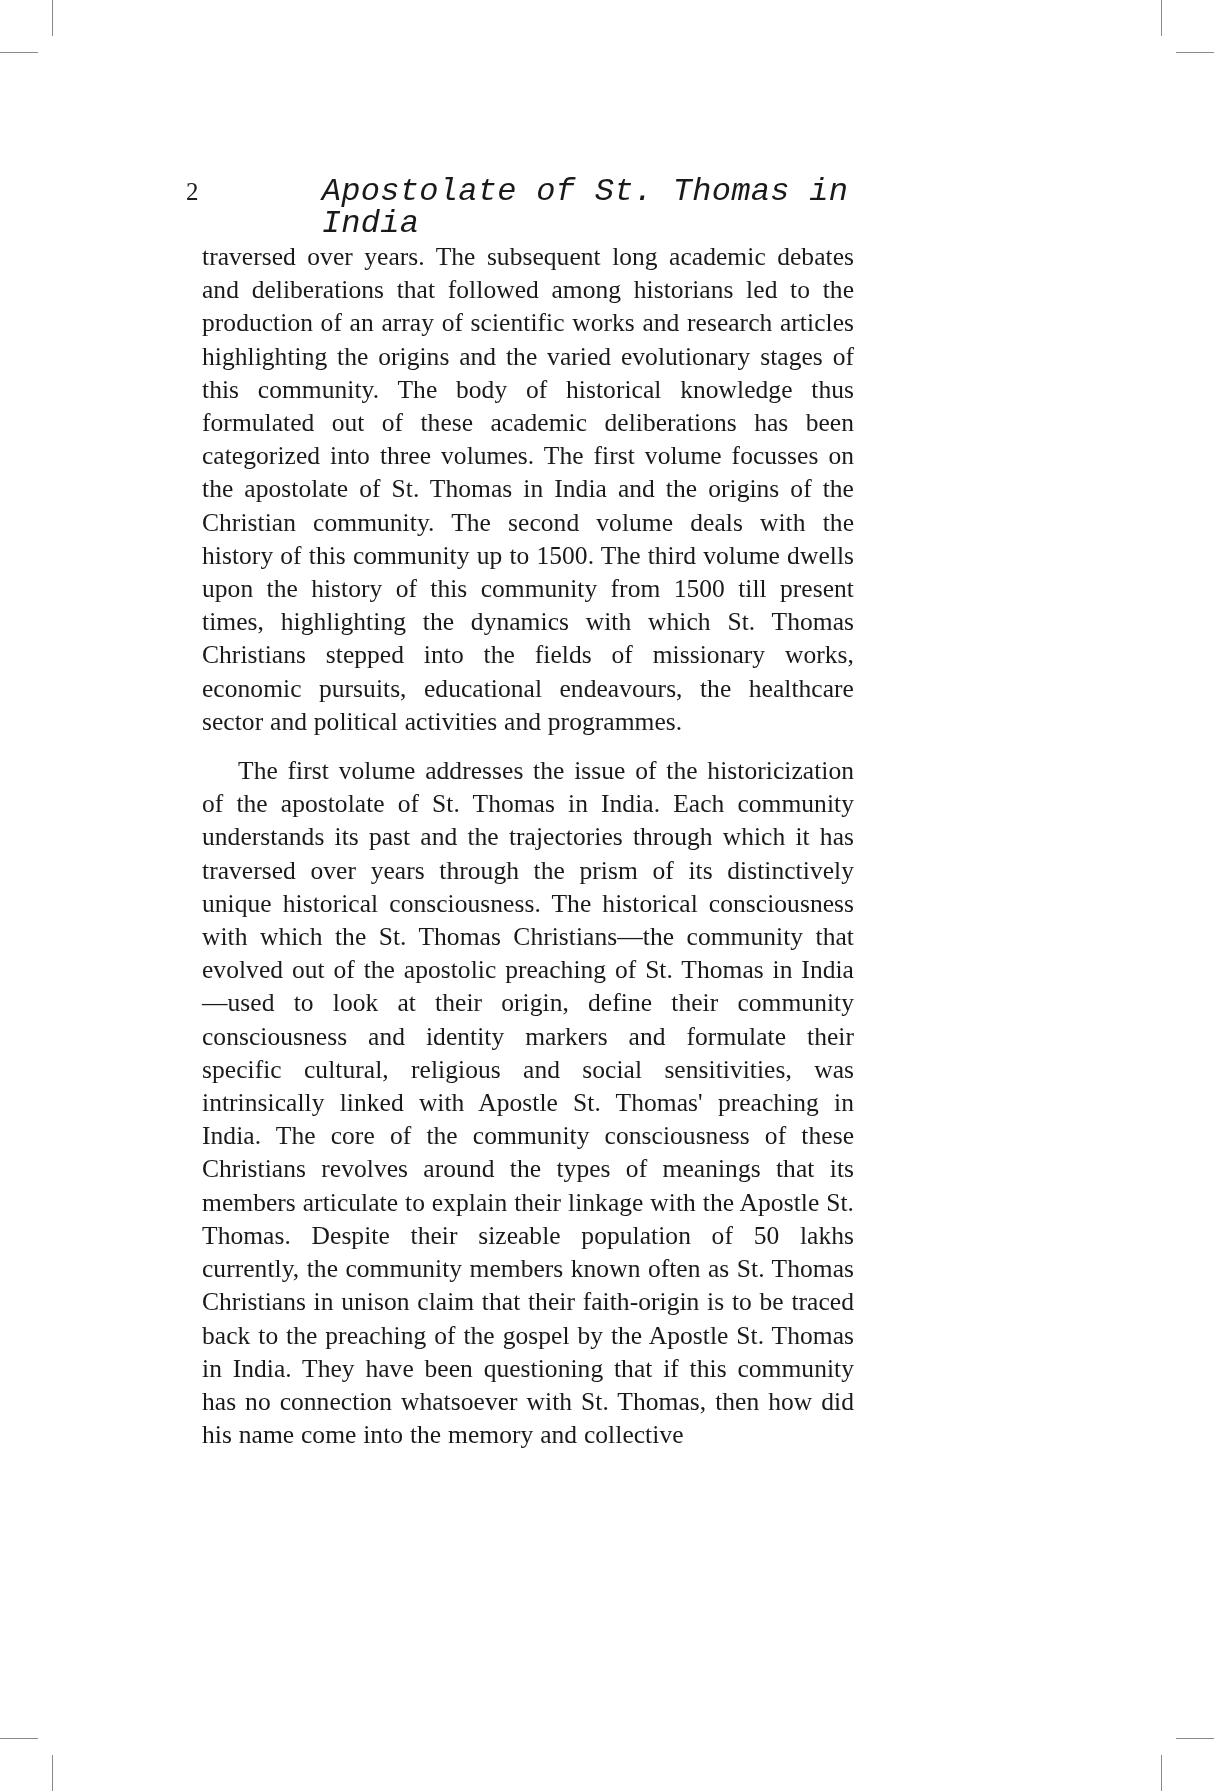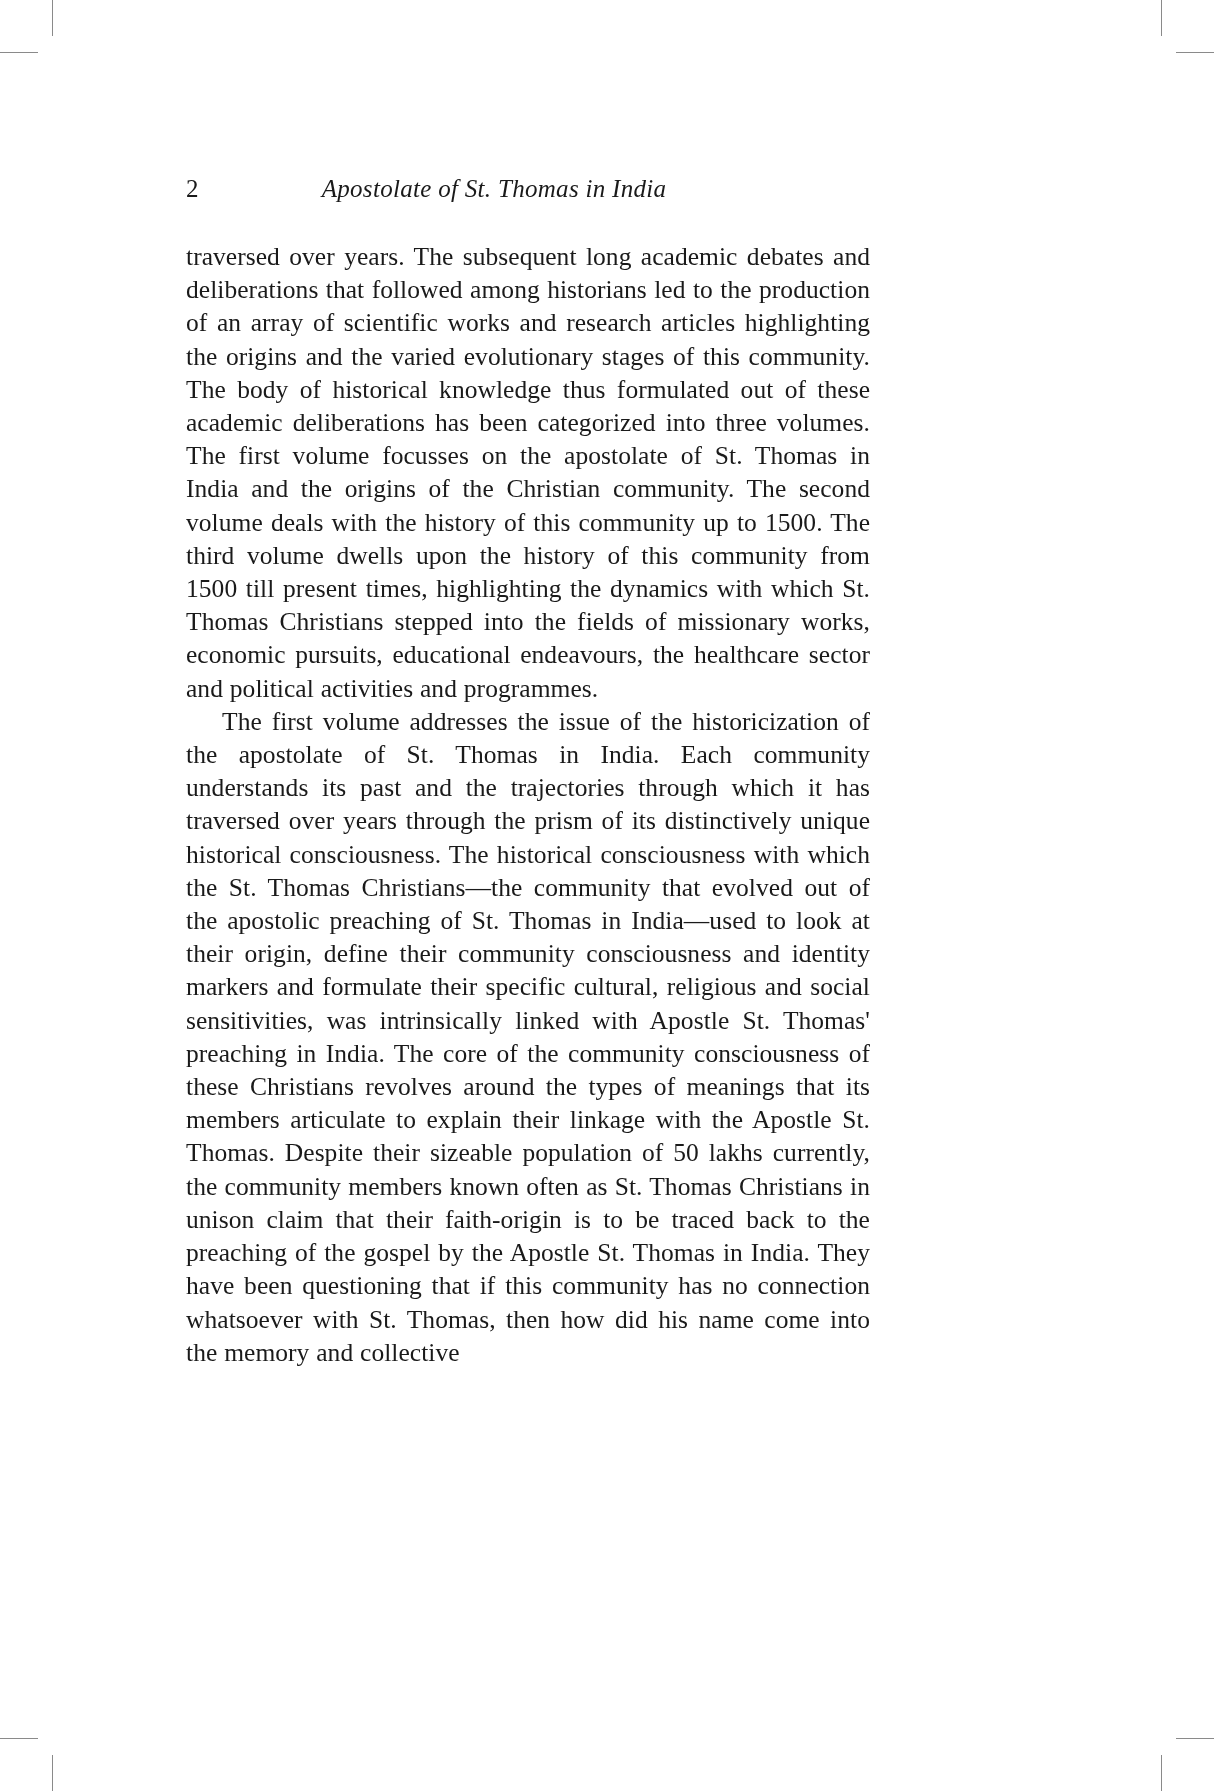--- a/index.html
+++ b/index.html
@@ -48,29 +48,30 @@
     height: 38px;
     margin-bottom: 26px;
   }
   .folio {
     font-size: 25px;
     line-height: 1;
     letter-spacing: 0.2px;
   }
   .runningtitle {
     font-style: italic;
-    font-size: 25px;
+    font-size: 32px;
     line-height: 1;
     margin-left: 123px;
     letter-spacing: 0.3px;
+    font-family: Liberation Mono, monospace;
   }
 
   
   .body-text p {
-    margin: 0;
+    margin: 16px;
     font-size: 25.5px;
     line-height: 33.2px;
     text-align: justify;
     text-justify: inter-word;
     letter-spacing: 0.05px;
     word-spacing: 0.4px;
     -webkit-hyphens: none;
     hyphens: none;
   }
   .body-text p.first {

